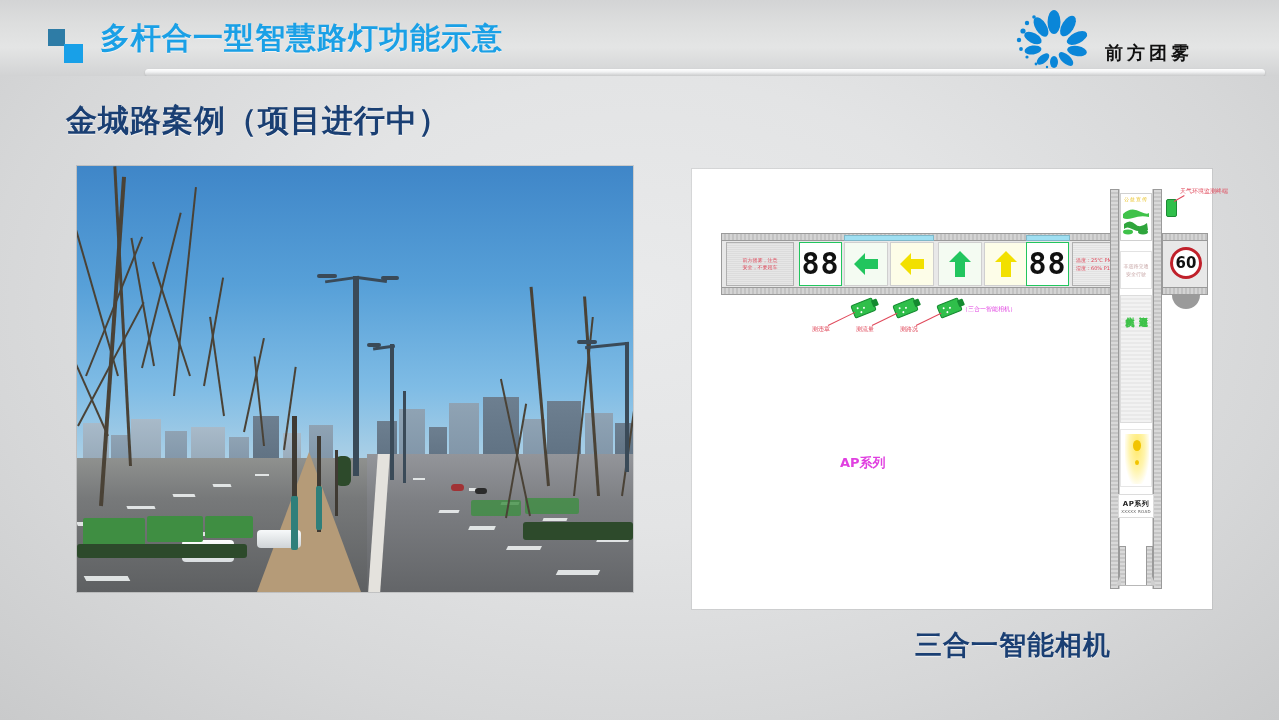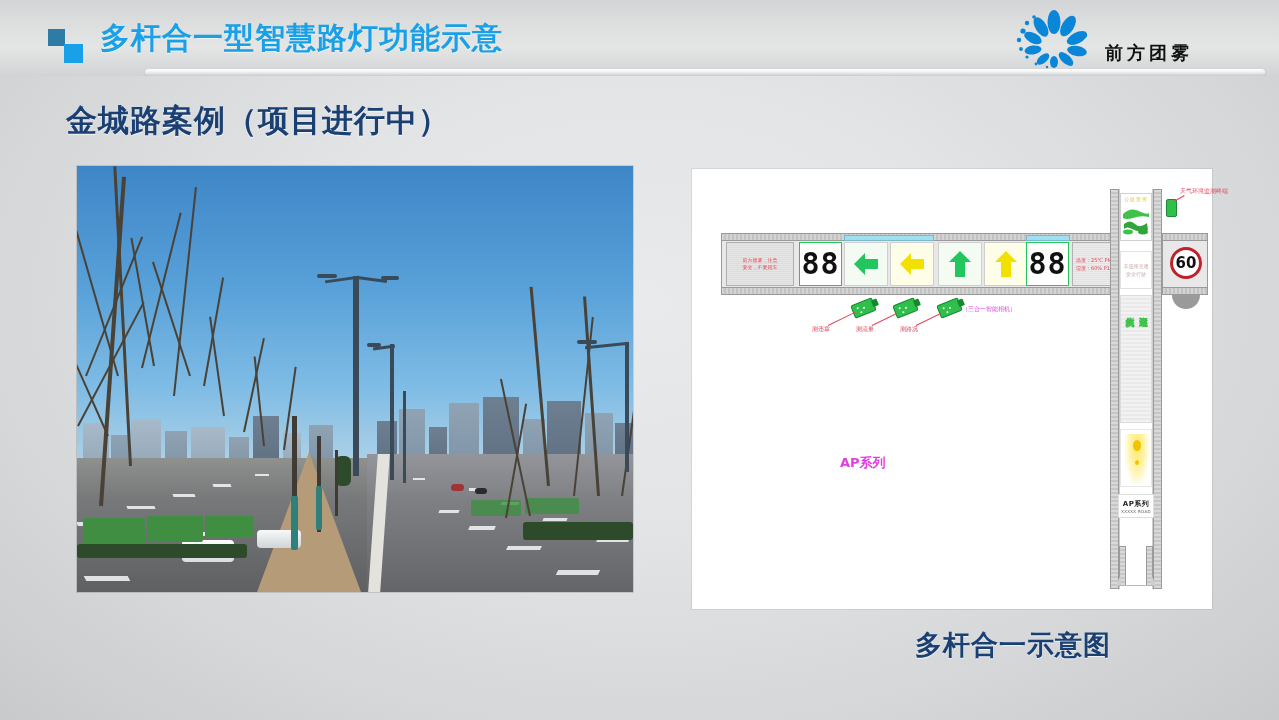--- a/index.html
+++ b/index.html
@@ -599,15 +599,15 @@
       <div class="speed-sign">60</div>
       <div class="dome-cam"></div>
       <div class="wx-sensor"></div>
       <div class="wx-line"></div>
       <div class="wx-lbl">天气环境监测终端</div>
 
       <div class="ap-label">AP系列</div>
     </div>
   </div>
 
-  <div class="caption">多杆合一示意图</div>
+  <div class="caption">三合一智能相机</div>
 
 </div>
 
 </body></html>

